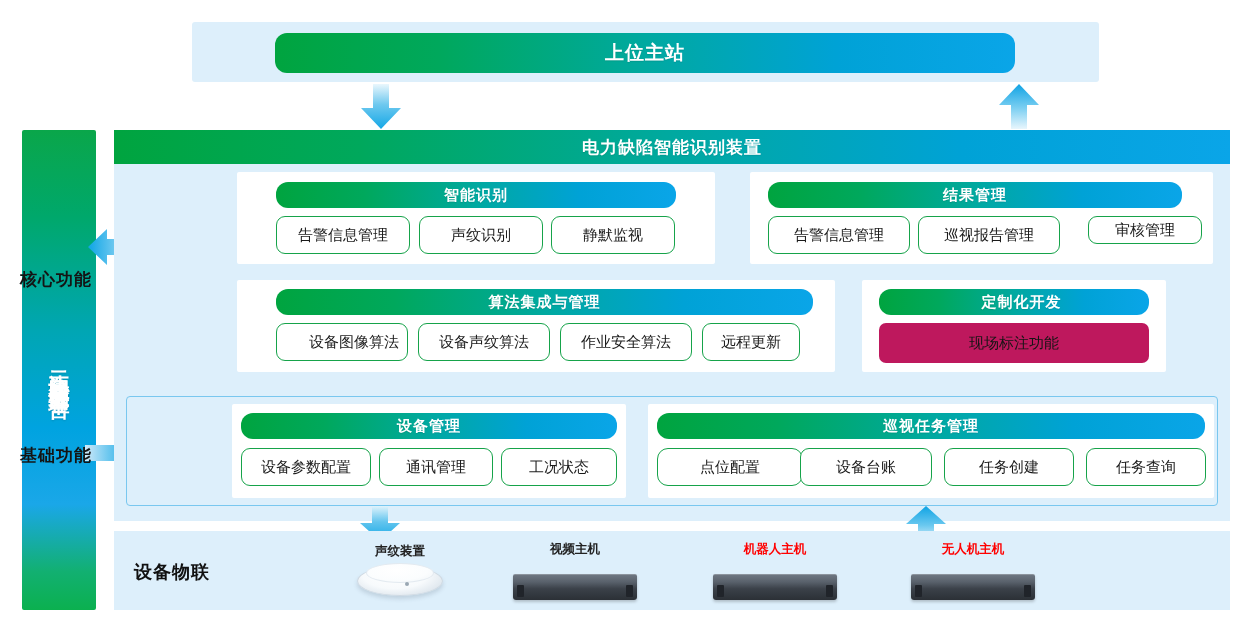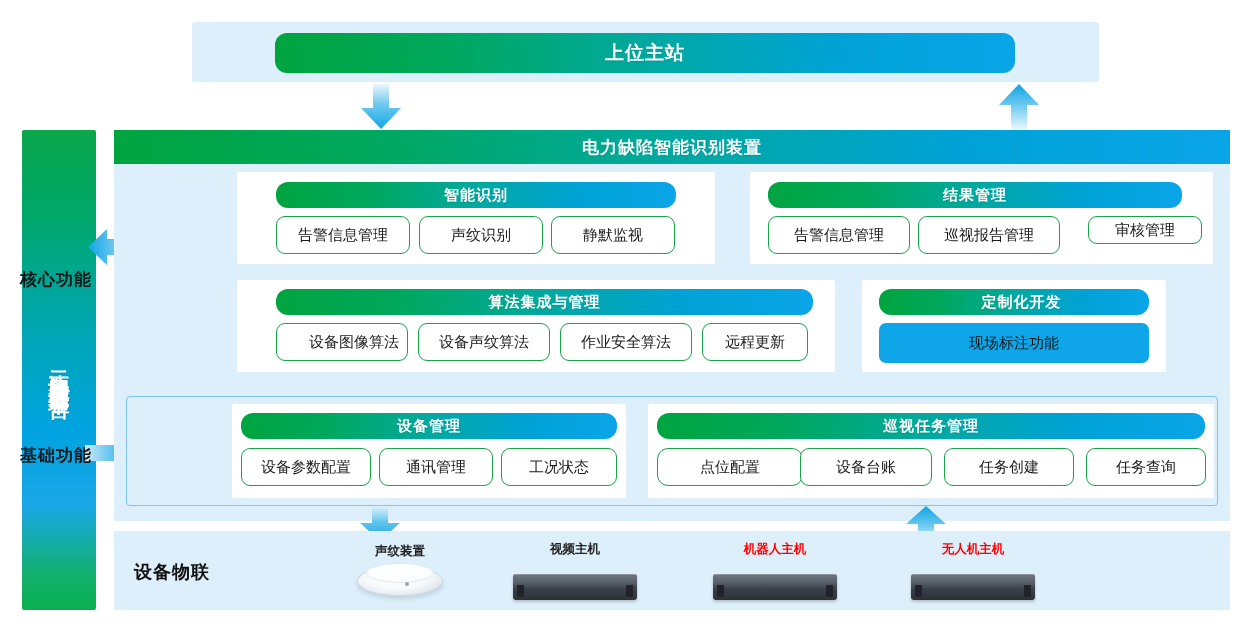--- a/index.html
+++ b/index.html
@@ -255,27 +255,27 @@
     <div class="pill" style="position:absolute; left:18px; top:44px; width:142px; height:38px;">告警信息管理</div>
     <div class="pill" style="position:absolute; left:168px; top:44px; width:142px; height:38px;">巡视报告管理</div>
     <div class="pill" style="position:absolute; left:318px; top:44px; width:114px; height:28px;margin-left:20px;">审核管理</div>
   </div>
 
   <div class="white-card" style="left:237px; top:280px; width:598px; height:92px;">
     <div class="grad-bar group-head" style="left:39px; top:9px; width:537px;">算法集成与管理</div>
     <div class="pill" style="position:absolute; left:39px; top:43px; width:132px; height:38px;padding-left:24px;">设备图像算法</div>
     <div class="pill" style="position:absolute; left:181px; top:43px; width:132px; height:38px;">设备声纹算法</div>
     <div class="pill" style="position:absolute; left:323px; top:43px; width:132px; height:38px;">作业安全算法</div>
-    <div class="pill" style="position:absolute; left:465px; top:43px; width:106px; height:38px;">远程更新</div>
+    <div class="pill" style="position:absolute; left:465px; top:43px; width:98px; height:38px;">远程更新</div>
   </div>
 
   <div class="white-card" style="left:862px; top:280px; width:304px; height:92px;">
     <div class="grad-bar group-head" style="left:17px; top:9px; width:270px;padding-left:15px;">定制化开发</div>
     <div style="position:absolute; left:17px; top:43px; width:270px; height:40px;
-                background:#0ea5e9; border-radius:7px; display:flex;
+                background:#be185d; border-radius:7px; display:flex;
                 align-items:center; justify-content:center; font-size:15px; color:#151515;">现场标注功能</div>
   </div>
 
   <div id="basic-box"></div>
 
   <div class="section-label" id="basic-label" style="top:444px;">基础功能</div>
 
   <div class="white-card" style="left:232px; top:404px; width:394px; height:94px;">
     <div class="grad-bar group-head" style="left:9px; top:9px; width:376px;">设备管理</div>
     <div class="pill" style="position:absolute; left:9px; top:44px; width:130px; height:38px;">设备参数配置</div>

